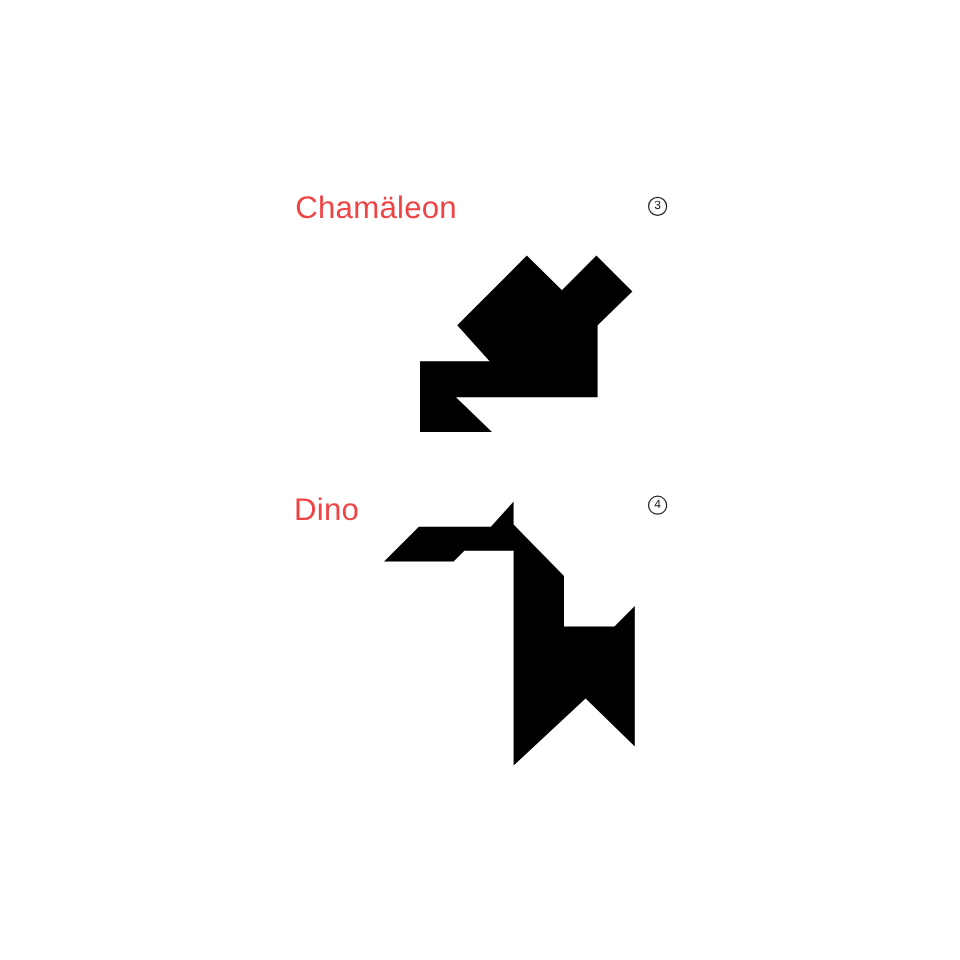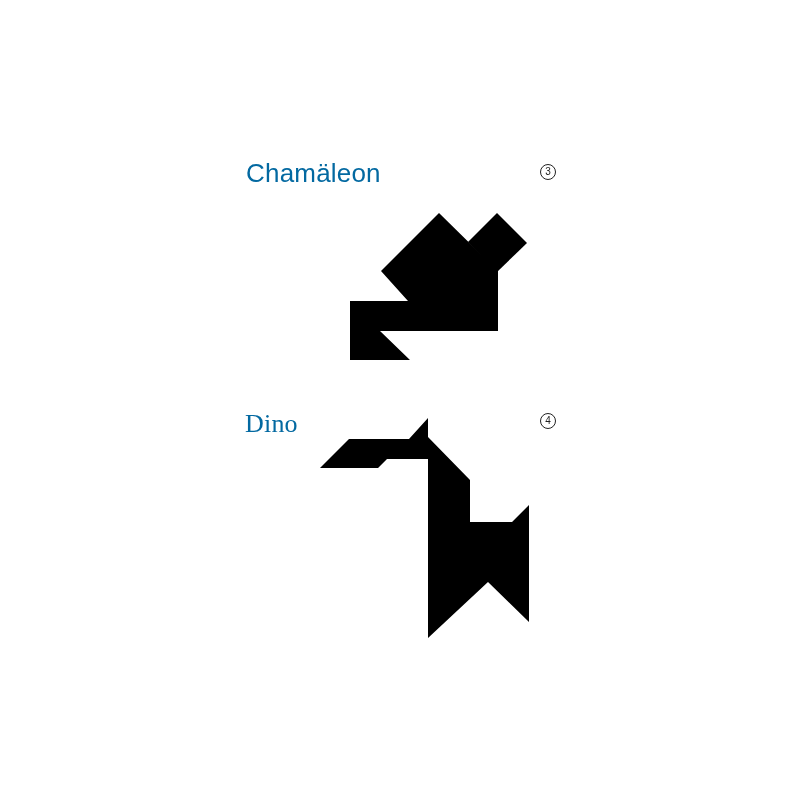--- a/index.html
+++ b/index.html
@@ -1,27 +1,27 @@
 <!DOCTYPE html>
 <html><head>
 <meta charset="utf-8">
 <style>
   html,body{margin:0;padding:0;background:#ffffff;}
   body{width:800px;height:800px;position:relative;overflow:hidden;font-family:"Liberation Sans","DejaVu Sans",sans-serif;}
-  .title{position:absolute;color:#0369a1;font-size:26px;font-weight:400;letter-spacing:0.2px;text-align:right;}
+  .title{position:absolute;color:#ef4444;font-size:26px;font-weight:400;letter-spacing:0.2px;text-align:right;}
   .num{position:absolute;width:14px;height:14px;border:1px solid #222;border-radius:50%;font-size:10px;line-height:14px;text-align:center;color:#222;}
   svg{position:absolute;left:0;top:0;}
 </style>
 </head>
 <body>
 
 <div class="title" style="left:246px;top:158px;">Chamäleon</div>
 <div class="num" style="left:540px;top:164px;">3</div>
 
-<div class="title" style="left:245px;top:409px;font-family:Liberation Serif, serif;">Dino</div>
+<div class="title" style="left:245px;top:409px;">Dino</div>
 <div class="num" style="left:540px;top:413px;">4</div>
 
 <svg width="800" height="800" viewBox="0 0 800 800">
   <g fill="#000">
     <polygon points="439,213 498,271 498,331 380,331 410,360 350,360 350,301 408,301 381,271"></polygon>
     <polygon points="497,213 527,243 497,272 468,242"></polygon>
   </g>
   <g fill="#000">
     <polygon points="320,468 349,439 409,439 428,418 428,437 470,480 470,522 512,522 529,505 529,622 488,582 428,638 428,459 387,459 378,468"></polygon>
   </g>

